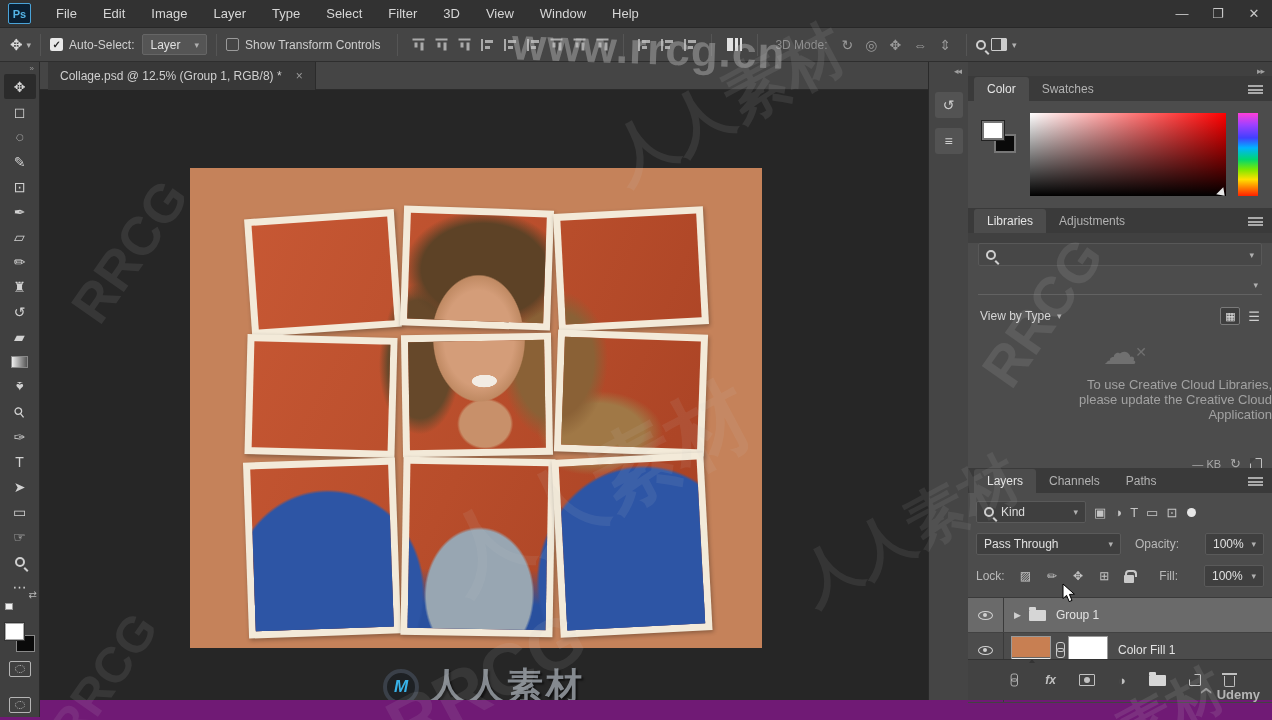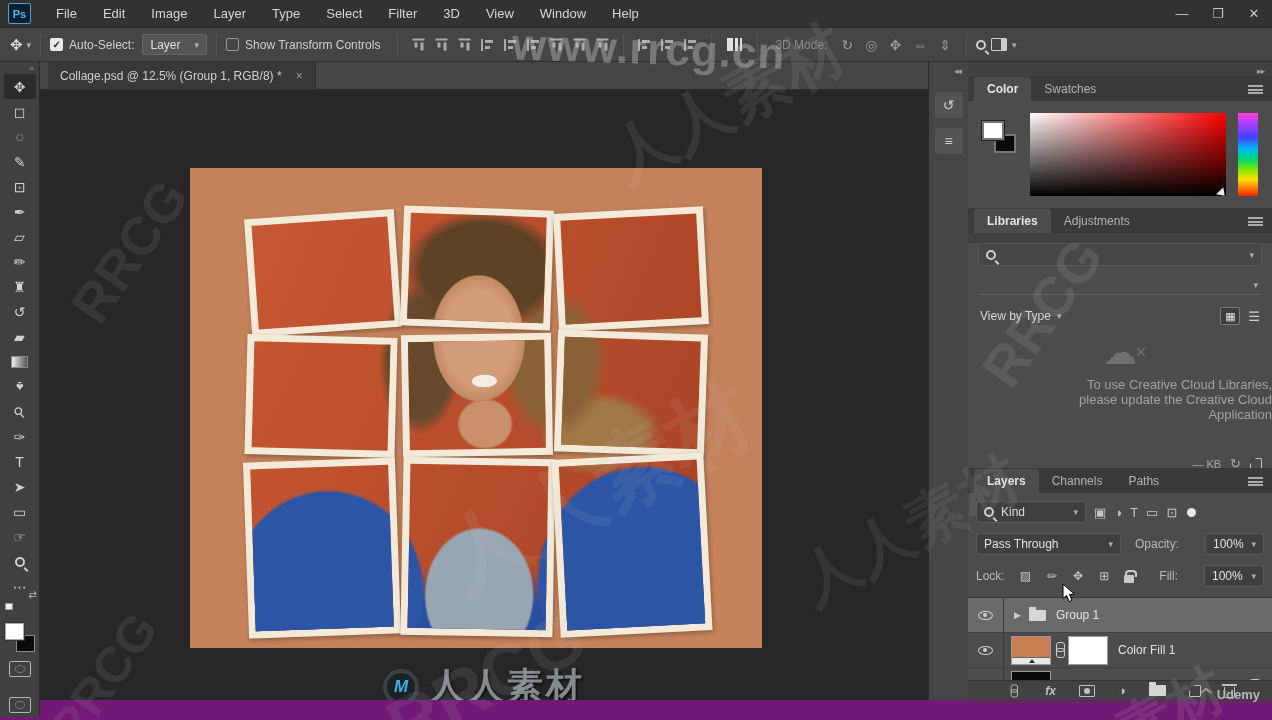--- a/index.html
+++ b/index.html
@@ -100,21 +100,21 @@
 .rail{position:absolute;left:928px;top:62px;width:40px;bottom:20px;background:#454545;border-left:1px solid #2a2a2a;display:flex;flex-direction:column;align-items:center;gap:10px;padding-top:30px;z-index:15}
 .collapse{position:absolute;top:4px;right:7px;font-size:9px;color:#9f9f9f;letter-spacing:-1px}
 .railbtn{width:28px;height:26px;background:#535353;border-radius:3px;display:flex;align-items:center;justify-content:center;color:#cfcfcf;font-size:14px}
 
 
 .panels{position:absolute;left:968px;top:62px;width:304px;bottom:20px;background:#404040;z-index:15}
 .pcollapse{position:absolute;top:4px;right:8px;font-size:9px;color:#9f9f9f;letter-spacing:-1px}
 .panel{position:absolute;left:0;right:0}
 .ptabs{display:flex;height:25px;background:#3a3a3a;align-items:flex-end;padding-left:6px}
 .ptab{padding:5px 13px;font-size:12px;color:#b2b2b2}
-.ptab.act{background:#4c4c4c;color:#e4e4e4;border-radius:3px 3px 0 0;font-weight:bold}
+.ptab.act{background:#4c4c4c;color:#e4e4e4;border-radius:3px 3px 0 0;font-weight:normal}
 .pmenu{margin-left:auto;margin-right:9px;margin-bottom:7px;width:15px;height:9px;border-top:2px solid #aaa;border-bottom:2px solid #aaa;background:linear-gradient(#aaa 0 0) center/100% 2px no-repeat}
 .pbody{background:#4c4c4c;position:relative}
 
 .p-color{top:14px;height:132px}
 .p-color .pbody{height:107px}
 .cp-fgbg{position:absolute;left:14px;top:20px;width:34px;height:32px}
 .cp-fgbg .fg{position:absolute;left:0;top:0;width:22px;height:19px;background:#fff;border:2px solid #777;box-shadow:0 0 0 1px #222;z-index:2}
 .cp-fgbg .bg{position:absolute;right:0;bottom:0;width:22px;height:19px;background:#0a0a0a;border:2px solid #777}
 .cp-field{position:absolute;left:62px;top:12px;right:46px;bottom:12px;background:linear-gradient(to bottom,rgba(0,0,0,0),#000),linear-gradient(to right,#fff,#f00)}
 .cp-field::after{content:'';position:absolute;right:-4px;bottom:-4px;width:0;height:0;border:5px solid transparent;border-left:7px solid #e8e8e8;transform:rotate(45deg)}
@@ -164,21 +164,21 @@
 .thumb.blk{background:#0a0a0a;margin-left:7px}
 .thumb.fill::after{content:'';position:absolute;left:0;right:0;bottom:0;height:6px;background:#e8e8e8;border-top:1px solid #666;
  background:linear-gradient(#e8e8e8 0 0) 0 0/100% 100% no-repeat,#e8e8e8}
 .thumb.fill::before{content:'';position:absolute;left:45%;bottom:1px;width:0;height:0;border:3px solid transparent;border-bottom:4px solid #333;z-index:2}
 .chain{position:relative;width:9px;height:16px;margin:0 4px}
 .chain::before,.chain::after{content:'';position:absolute;left:1px;width:7px;height:8px;border:1.5px solid #ccc;border-radius:3px}
 .chain::before{top:0}.chain::after{bottom:0}
 .maskthumb{width:40px;height:29px;background:#fff;border:1px solid #999}
 .bgname{font-style:italic}
 .rowlock{margin-left:auto;margin-right:14px}
-.lp-foot{position:absolute;bottom:0;left:0;right:0;height:20px;background:#424242;border-top:1px solid #333;display:flex;align-items:center;justify-content:center;gap:23px;color:#c0c0c0}
+.lp-foot{position:absolute;bottom:0;left:0;right:0;height:41px;background:#424242;border-top:1px solid #333;display:flex;align-items:center;justify-content:center;gap:23px;color:#c0c0c0}
 .fxlbl{font-style:italic;font-weight:bold;font-size:12px}
 .maskicon{width:16px;height:12px;border:1px solid #c0c0c0;border-radius:1px;display:flex;align-items:center;justify-content:center}
 .maskicon::after{content:'';width:6px;height:6px;border-radius:50%;background:#c0c0c0}
 .adjic{font-size:13px}
 .sheet{width:12px;height:12px;border:1px solid #c0c0c0;border-radius:1px;position:relative}
 .sheet::after{content:'';position:absolute;left:-1px;top:-1px;border:3px solid transparent;border-top:3px solid #424242;border-left:3px solid #424242}
 .trash{width:11px;height:11px;border:1px solid #c0c0c0;border-top:none;border-radius:0 0 2px 2px;position:relative;margin-top:3px}
 .trash::before{content:'';position:absolute;left:-3px;top:-3px;width:15px;height:2px;background:#c0c0c0}
 
 

